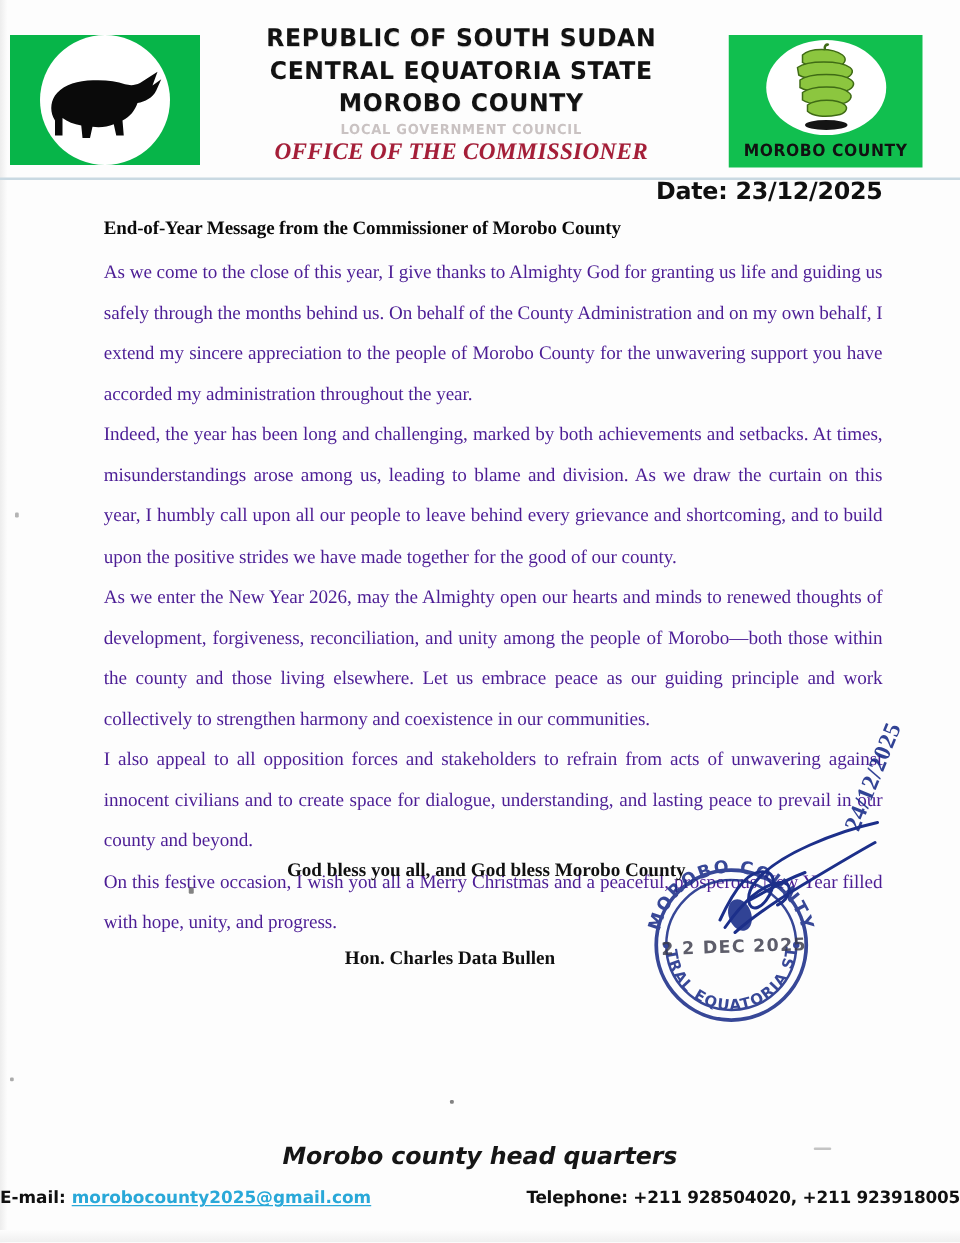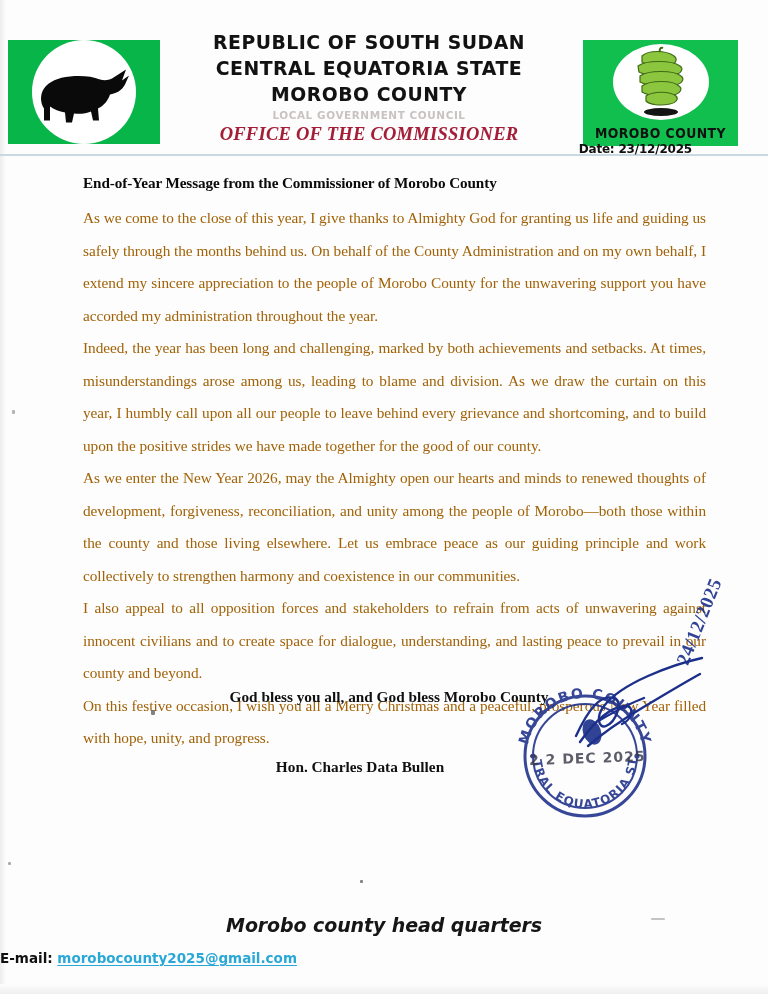--- a/index.html
+++ b/index.html
@@ -35,21 +35,21 @@
     position: absolute;
     left: 0; right: 0; bottom: 0;
     height: 10px;
     background: linear-gradient(to top, #efefef, #fdfdfd);
     pointer-events: none;
   }
 
   
   .letterhead {
     position: absolute;
-    top: 16px;
+    top: 4px;
     left: 0;
     right: 0;
     height: 144px;
   }
 
   
   .emblem-left {
     position: absolute;
     left: 8px;
     top: 24px;
@@ -165,25 +165,25 @@
     left: 0;
     right: 0;
     top: 138px;
     height: 2px;
     background: #c9d9e2;
   }
 
   
   .date-line {
     position: absolute;
-    right: 76px;
+    right: 62px;
     top: 142px;
     font-family: "DejaVu Sans", sans-serif;
     font-weight: bold;
-    font-size: 12px;
+    font-size: 19px;
     color: #101010;
     letter-spacing: -0.2px;
   }
 
   
   .body-wrap {
     position: absolute;
     left: 83px;
     right: 62px;
     top: 172px;
@@ -194,21 +194,21 @@
     font-size: 15.2px;
     line-height: 22px;
     color: #0a0a0a;
     margin-bottom: 8px;
     letter-spacing: -0.1px;
   }
   .para {
     font-family: "Liberation Serif", serif;
     font-size: 15.3px;
     line-height: 32.5px;
-    color: #a16207;
+    color: #4c1d95;
     text-align: justify;
     margin: 0 0 0px 0;
     letter-spacing: -0.05px;
   }
   .para.last-of-group {
     margin-bottom: 0;
   }
 
   
   .closing {
@@ -445,15 +445,16 @@
   <div class="speck" style="left:8px; top:862px; width:3px; height:3px; opacity:.5;"></div>
   <div class="speck" style="left:651px; top:918px; width:14px; height:2px; opacity:.35;"></div>
 
   <div class="footer-tagline">Morobo county head quarters</div>
 
   <div class="footer-contacts">
     <div class="email-group">
       <span>E-mail:</span>
       <a class="email-link" href="#">morobocounty2025@gmail.com</a>
     </div>
+    <div class="tel-group">Telephone: +211 928504020, +211 923918005</div>
   </div>
 
 </div>
 
 </body></html>

